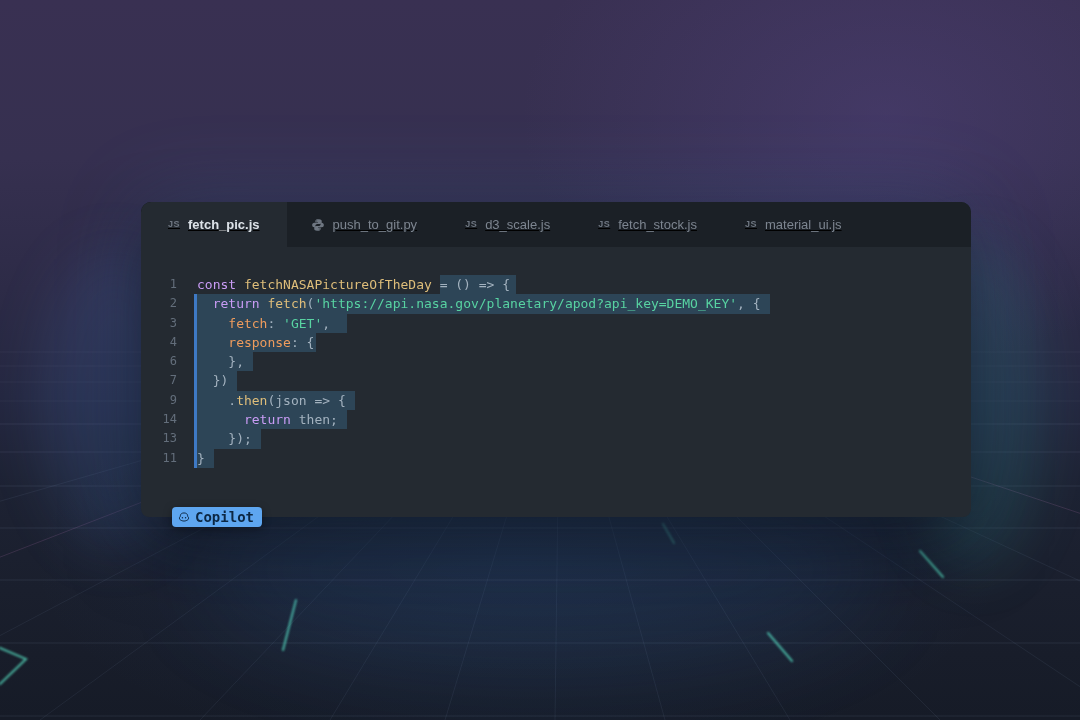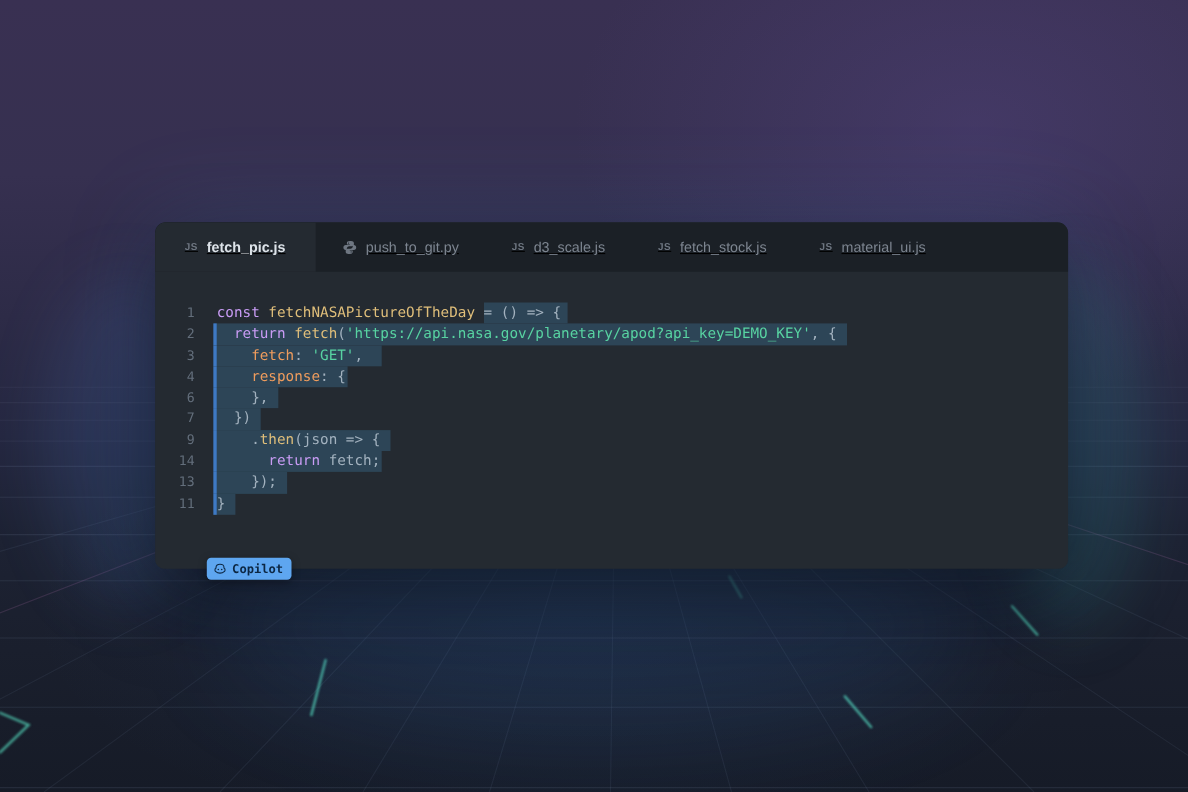--- a/index.html
+++ b/index.html
@@ -40,24 +40,24 @@
   .code{position:relative; display:inline-block; margin-left:20px;}
   .sel{position:absolute; top:0; bottom:0; background:var(--selectionFill,#2d4557); z-index:0;}
   .sel.bar{border-left:3px solid var(--selectionBar,#3e79c4);}
   .tok{position:relative; z-index:1; color:var(--plain,#a3b2bf);}
   .tok.kw{color:var(--keyword,#c99cf5);}
   .tok.fn{color:var(--function,#dfbe7a);}
   .tok.str{color:var(--string,#58d3a2);}
   .tok.prop{color:var(--property,#ef9c5d);}
 
   .copilot-badge{
-    position:absolute; left:188px; top:507px; height:20px; z-index:5;
+    position:absolute; left:172px; top:507px; height:20px; z-index:5;
     display:inline-flex; align-items:center; gap:5px; padding:0 8px 0 6px;
     background:var(--badgeBg,#5ea6f0); border-radius:4px;
-    font-family:"DejaVu Sans Mono","Liberation Mono",monospace; font-size:11px; font-weight:bold;
+    font-family:"DejaVu Sans Mono","Liberation Mono",monospace; font-size:14px; font-weight:bold;
     color:var(--badgeText,#0c2743); box-shadow:0 2px 8px rgba(0,0,0,0.35);
   }
   .cp-icon{display:inline-flex; line-height:0;}
 </style>
 </head>
 <body>
 
 <div class="scene">
 
   <svg class="grid" width="1080" height="720">
@@ -146,21 +146,21 @@
         </div>
       </div>
     <div class="editor" id="editor">
         <div class="line"><span class="ln">1</span><span class="code"><span class="sel" style="left: 31ch; width: calc(9ch + 6px);"></span><span class="tok kw">const</span><span class="tok pln"> </span><span class="tok fn">fetchNASAPictureOfTheDay</span><span class="tok pln"> = () =&gt; {</span></span></div>
         <div class="line"><span class="ln">2</span><span class="code"><span class="sel bar" style="left: -3px; width: calc(72ch + 9px);"></span><span class="tok pln">  </span><span class="tok kw">return</span><span class="tok pln"> </span><span class="tok fn">fetch</span><span class="tok pln">(</span><span class="tok str">'https://api.nasa.gov/planetary/apod?api_key=DEMO_KEY'</span><span class="tok pln">, {</span></span></div>
         <div class="line"><span class="ln">3</span><span class="code"><span class="sel bar" style="left: -3px; width: calc(18ch + 9px);"></span><span class="tok pln">    </span><span class="tok prop">fetch</span><span class="tok pln">: </span><span class="tok str">'GET'</span><span class="tok pln">,</span></span></div>
         <div class="line"><span class="ln">4</span><span class="code"><span class="sel bar" style="left: -3px; width: calc(14ch + 9px);"></span><span class="tok pln">    </span><span class="tok prop">response</span><span class="tok pln">: {</span></span></div>
         <div class="line"><span class="ln">6</span><span class="code"><span class="sel bar" style="left: -3px; width: calc(6ch + 9px);"></span><span class="tok pln">    },</span></span></div>
         <div class="line"><span class="ln">7</span><span class="code"><span class="sel bar" style="left: -3px; width: calc(4ch + 9px);"></span><span class="tok pln">  })</span></span></div>
         <div class="line"><span class="ln">9</span><span class="code"><span class="sel bar" style="left: -3px; width: calc(19ch + 9px);"></span><span class="tok pln">    .</span><span class="tok fn">then</span><span class="tok pln">(json =&gt; {</span></span></div>
-        <div class="line"><span class="ln">14</span><span class="code"><span class="sel bar" style="left: -3px; width: calc(18ch + 9px);"></span><span class="tok pln">      </span><span class="tok kw">return</span><span class="tok pln"> fetch;</span></span></div>
+        <div class="line"><span class="ln">14</span><span class="code"><span class="sel bar" style="left: -3px; width: calc(18ch + 9px);"></span><span class="tok pln">      </span><span class="tok kw">return</span><span class="tok pln"> then;</span></span></div>
         <div class="line"><span class="ln">13</span><span class="code"><span class="sel bar" style="left: -3px; width: calc(7ch + 9px);"></span><span class="tok pln">    });</span></span></div>
         <div class="line"><span class="ln">11</span><span class="code"><span class="sel bar" style="left: -3px; width: calc(1ch + 9px);"></span><span class="tok pln">}</span></span></div>
       </div>
   </div>
 
   <div class="copilot-badge">
     <span class="cp-icon">
       <svg width="12" height="12" viewBox="0 0 16 16" fill="none" stroke="currentColor" stroke-width="1.3">
         <path d="M3.2 6.2C3.2 4 5.2 2.6 8 2.6s4.8 1.4 4.8 3.6v1c.7.3 1.2.8 1.2 1.4v1.9c0 .3-.2.6-.5.8C12 12.6 10.1 13.4 8 13.4s-4-.8-5.5-2.1c-.3-.2-.5-.5-.5-.8V8.6c0-.6.5-1.1 1.2-1.4v-1z"></path>
         <circle cx="5.9" cy="8.9" r="0.95" fill="currentColor" stroke="none"></circle>

